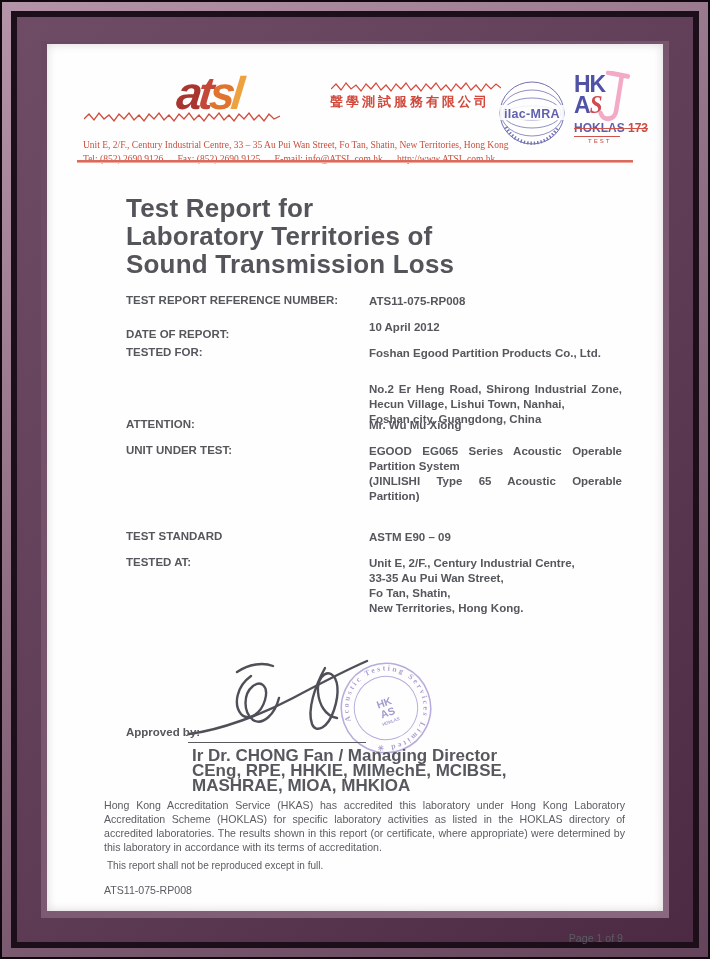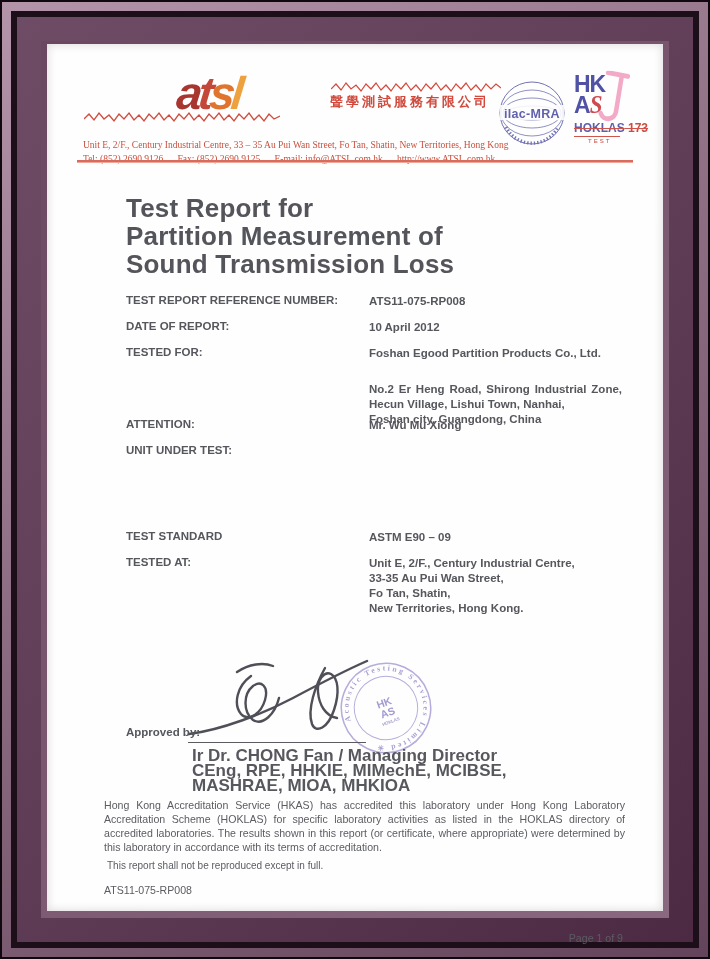--- a/index.html
+++ b/index.html
@@ -137,43 +137,49 @@
       </svg>
     </div>
     <div class="hoklas-line"><span>HOKLAS</span> <span class="num">173</span></div>
     <div class="test-line">TEST</div>
   </div>
 
   <div class="red-rule"></div>
 
   <div class="title">
     <div>Test Report for</div>
-    <div>Partition Measurement of</div>
+    <div>Laboratory Territories of</div>
     <div>Sound Transmission Loss</div>
   </div>
 
   <div class="lbl" style="top:250px;text-align:center;">TEST REPORT REFERENCE NUMBER:</div>
   <div class="val nowrap" style="top:250px;">ATS11-075-RP008</div>
 
-  <div class="lbl" style="top:276px;">DATE OF REPORT:</div>
+  <div class="lbl" style="top:284px;">DATE OF REPORT:</div>
   <div class="val nowrap" style="top:276px;">10 April 2012</div>
 
   <div class="lbl" style="top:302px;">TESTED FOR:</div>
   <div class="val nowrap" style="top:302px;">Foshan Egood Partition Products Co., Ltd.</div>
 
   <div class="val" style="top:338px;">
     <div class="just">No.2 Er Heng Road, Shirong Industrial Zone,</div>
     <div>Hecun Village, Lishui Town, Nanhai,</div>
     <div>Foshan city, Guangdong, China</div>
   </div>
 
   <div class="lbl" style="top:374px;">ATTENTION:</div>
   <div class="val nowrap" style="top:374px;">Mr. Wu Mu Xiong</div>
 
   <div class="lbl" style="top:400px;">UNIT UNDER TEST:</div>
+  <div class="val" style="top:400px;">
+    <div class="just">EGOOD EG065 Series Acoustic Operable</div>
+    <div>Partition System</div>
+    <div class="just">(JINLISHI Type 65 Acoustic Operable</div>
+    <div>Partition)</div>
+  </div>
 
   <div class="lbl" style="top:486px;">TEST STANDARD</div>
   <div class="val nowrap" style="top:486px;">ASTM E90 – 09</div>
 
   <div class="lbl" style="top:512px;">TESTED AT:</div>
   <div class="val" style="top:512px;">
     <div>Unit E, 2/F., Century Industrial Centre,</div>
     <div>33-35 Au Pui Wan Street,</div>
     <div>Fo Tan, Shatin,</div>
     <div>New Territories, Hong Kong.</div>

